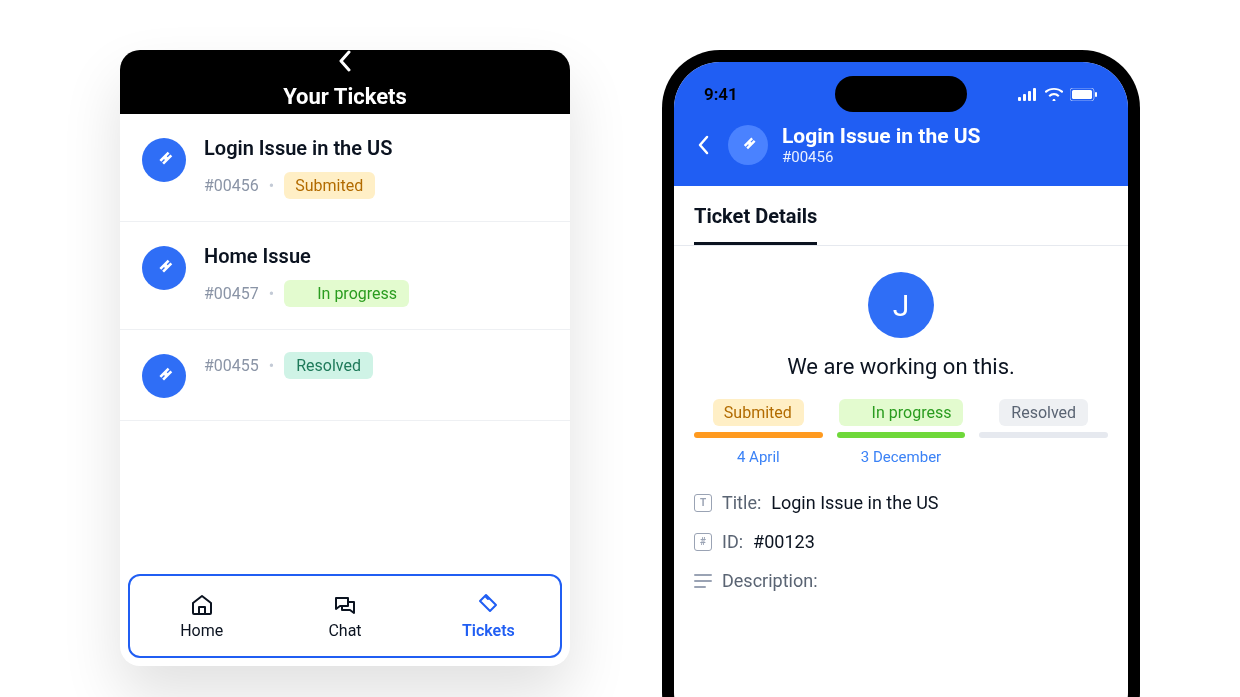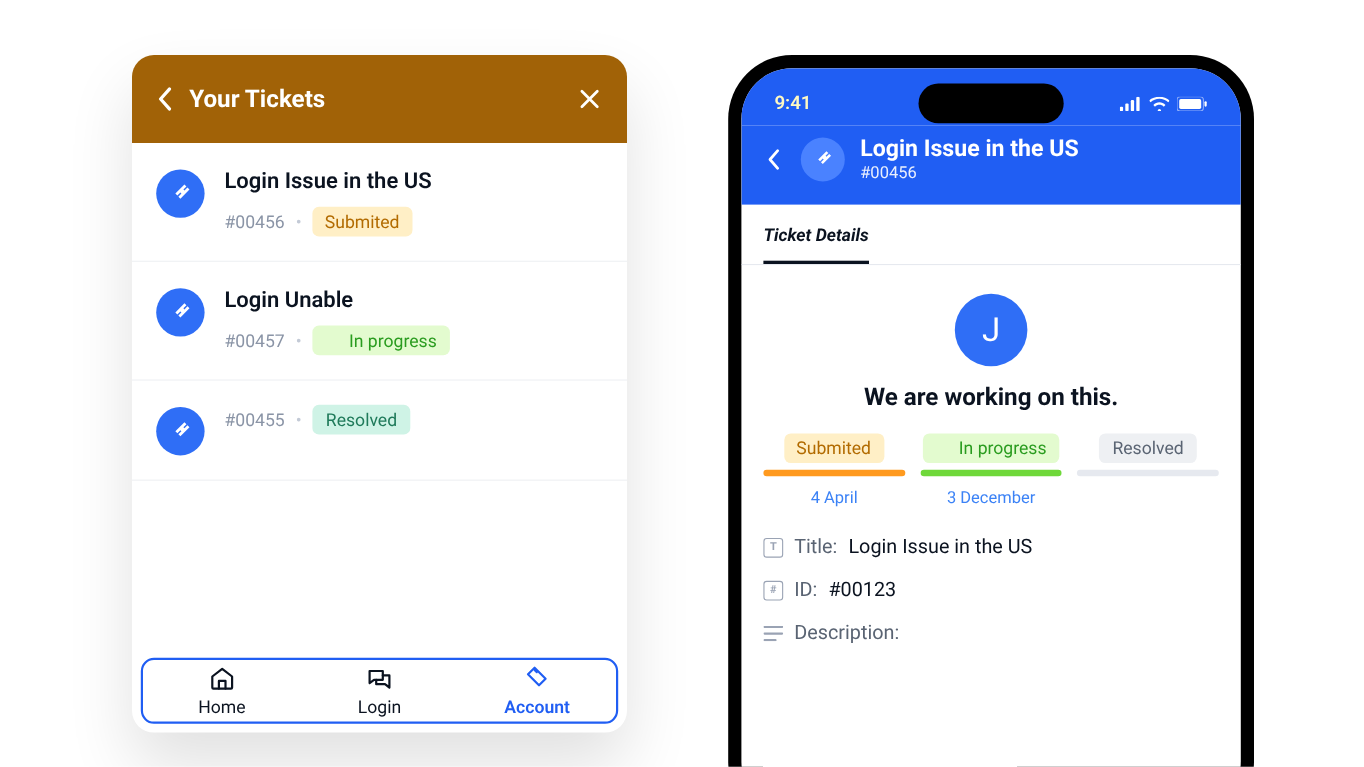--- a/index.html
+++ b/index.html
@@ -27,27 +27,28 @@
     width: 450px;
     height: 616px;
     border-radius: 20px;
     background: #fff;
     box-shadow: 0 30px 60px rgba(0,0,0,.12);
     overflow: hidden;
     display: flex;
     flex-direction: column;
   }
   .widget-header {
-    background: #a16207;
+    background: #000000;
     color: #fff;
-    height: 80px;
+    height: 64px;
     display: flex;
     align-items: center;
     padding: 0 20px;
     gap: 12px;
+    flex-direction: column;
   }
   .chev-left {
     width: 20px; height: 28px;
     display: flex; align-items: center; justify-content: center;
     cursor: pointer;
   }
   .chev-left svg { stroke: #fff; }
   .widget-title {
     font-size: 22px;
     font-weight: 700;
@@ -98,21 +99,21 @@
   }
   .badge-submited  { background: #ffefc6; color: #b26b00; padding-left: 11px; }
   .badge-inprogress{ background: #e3fbcf; color: #2a9c1f; padding-left: 33px; }
   .badge-resolved  { background: #cff3e6; color: #1f7a5a; }
   .badge-resolved-grey { background: #eef0f3; color: #5a6473; }
 
   .tabbar {
     margin: 8px;
     border: 2px solid #205ef3;
     border-radius: 12px;
-    height: 60px;
+    height: 84px;
     display: flex;
     align-items: stretch;
     justify-content: space-around;
     background: #fff;
   }
   .tabbar .tab {
     flex: 1;
     display: flex;
     flex-direction: column;
     align-items: center;
@@ -150,21 +151,21 @@
     width: 132px; height: 36px;
     background: #000;
     border-radius: 20px;
     z-index: 5;
   }
   .status-bar {
     height: 52px;
     background: #205ef3;
     display: flex; align-items: center; justify-content: space-between;
     padding: 12px 30px 0;
-    color: #fef9c3;
+    color: #000000;
     text-align: right;
   }
   .sb-time { font-weight: 600; font-size: 17px; }
   .sb-icons { display: flex; align-items: center; gap: 7px; }
   .sb-icons svg { fill: #fff; }
 
   .phone-header {
     background: #205ef3;
     padding: 10px 18px 20px;
     display: flex; align-items: center; gap: 14px;
@@ -187,46 +188,45 @@
   .phone-head-text { display: flex; flex-direction: column; }
   .phone-head-title { font-size: 21px; font-weight: 700; }
   .phone-head-sub { font-size: 15px; opacity: .9; }
 
   .phone-tabs {
     display: flex; gap: 30px;
     padding: 18px 20px 0;
     border-bottom: 1px solid #e6e9ef;
   }
   .phone-tab {
-    font-size: 16px;
+    font-size: 20px;
     padding-bottom: 14px;
     cursor: pointer;
     color: #8a94a6;
-    font-style: italic;
   }
   .phone-tab.active {
     color: #0b1320;
     font-weight: 700;
     border-bottom: 3px solid #0b1320;
   }
 
   .phone-content { padding: 20px; }
   .avatar-circle {
     width: 66px; height: 66px;
     border-radius: 50%;
     background: #2f6ef6;
     color: #fff;
     font-size: 30px;
     display: flex; align-items: center; justify-content: center;
     margin: 6px auto 16px;
   }
   .working-text {
     text-align: center;
     font-size: 22px;
-    font-weight: 700;
+    font-weight: 400;
     color: #0b1320;
     margin-bottom: 20px;
   }
   .stage-row {
     display: flex; gap: 14px; justify-content: center;
   }
   .stage-col { display: flex; flex-direction: column; align-items: center; width: 130px; }
   .stage-bar {
     width: 100%; height: 6px; border-radius: 3px; margin-top: 6px;
   }
@@ -286,21 +286,21 @@
         </div>
       </div>
 
       <div class="ticket-row">
         <div class="ticket-icon">
           <svg width="22" height="22" viewBox="0 0 24 24">
               <path d="M21 8l-2-2-3 3-1-1 3-3-2-2-9 9 2 2 3-3 1 1-3 3 2 2 9-9z"></path>
             </svg>
         </div>
         <div class="ticket-body">
-          <div class="ticket-title">Login Unable</div>
+          <div class="ticket-title">Home Issue</div>
           <div class="ticket-meta">
             <span class="ticket-id">#00457</span>
             <span class="dot">•</span>
             <span class="badge badge-inprogress">In progress</span>
           </div>
         </div>
       </div>
 
       <div class="ticket-row">
         <div class="ticket-icon">
@@ -324,28 +324,28 @@
             <path d="M3 10 L12 3 L21 10 V20 a1 1 0 0 1 -1 1 H4 a1 1 0 0 1 -1 -1 Z"></path>
             <path d="M9 21 V14 H15 V21"></path>
           </svg>
         <span>Home</span>
       </div>
       <div class="tab">
         <svg viewBox="0 0 24 24" fill="none" stroke="#0b1320" stroke-width="2" stroke-linecap="round" stroke-linejoin="round">
             <path d="M3 5h12v8H7l-4 3V5z"></path>
             <path d="M9 13v4h8l4 3V9h-6"></path>
           </svg>
-        <span>Login</span>
+        <span>Chat</span>
       </div>
       <div class="tab active">
         <svg viewBox="0 0 24 24" fill="none" stroke="#205ef3" stroke-width="2" stroke-linecap="round" stroke-linejoin="round">
             <path d="M4 8l6-6 10 10-6 6L4 8z"></path>
             <path d="M10 4l2 2"></path>
           </svg>
-        <span>Account</span>
+        <span>Tickets</span>
       </div>
     </div>
   </div>
 
   <div class="phone">
     <div class="phone-screen">
       <div class="dynamic-island"></div>
 
       <div class="status-bar">
         <div class="sb-time">9:41</div>

